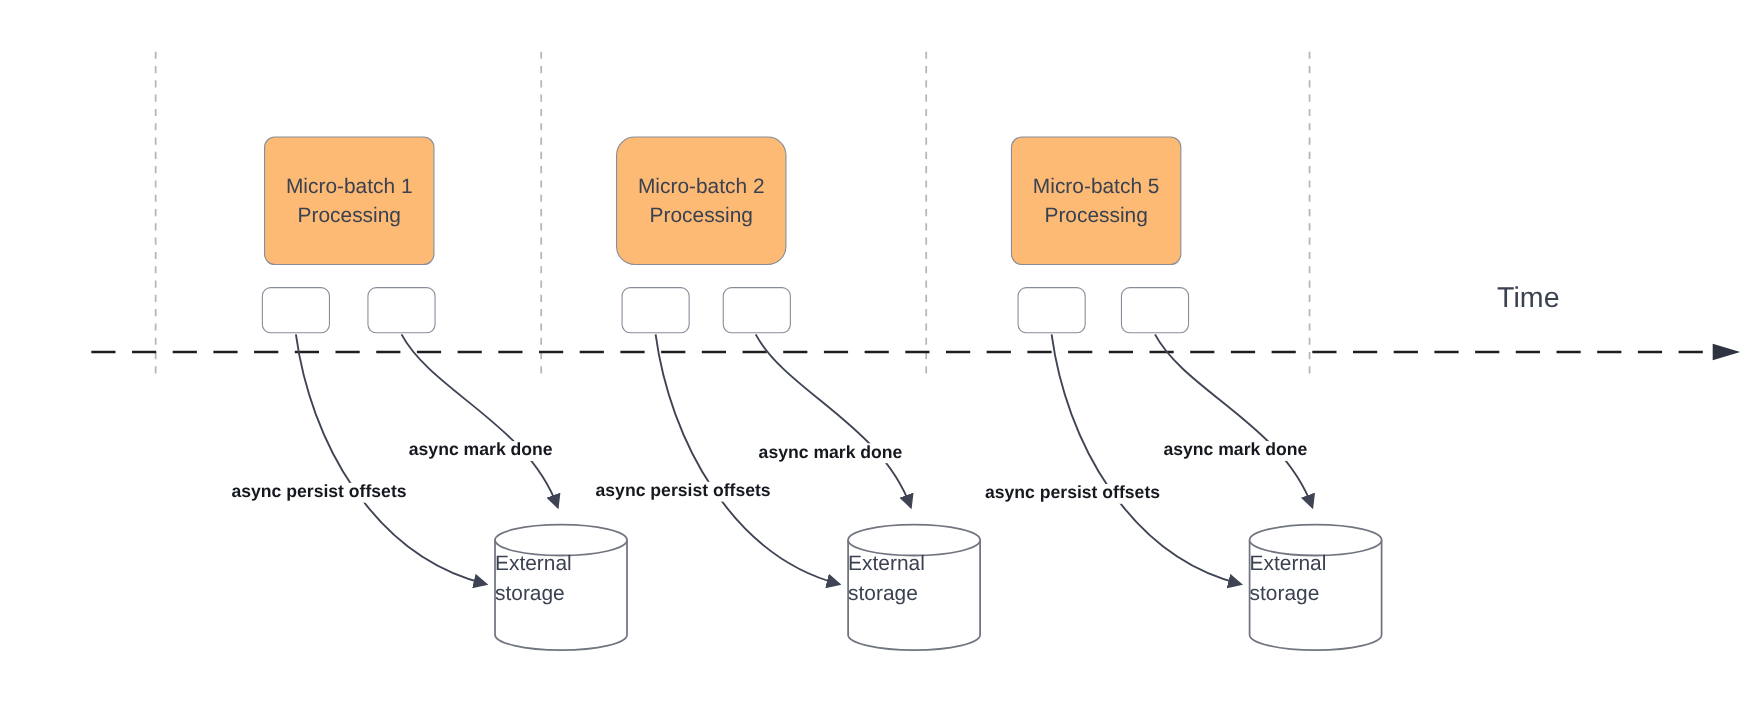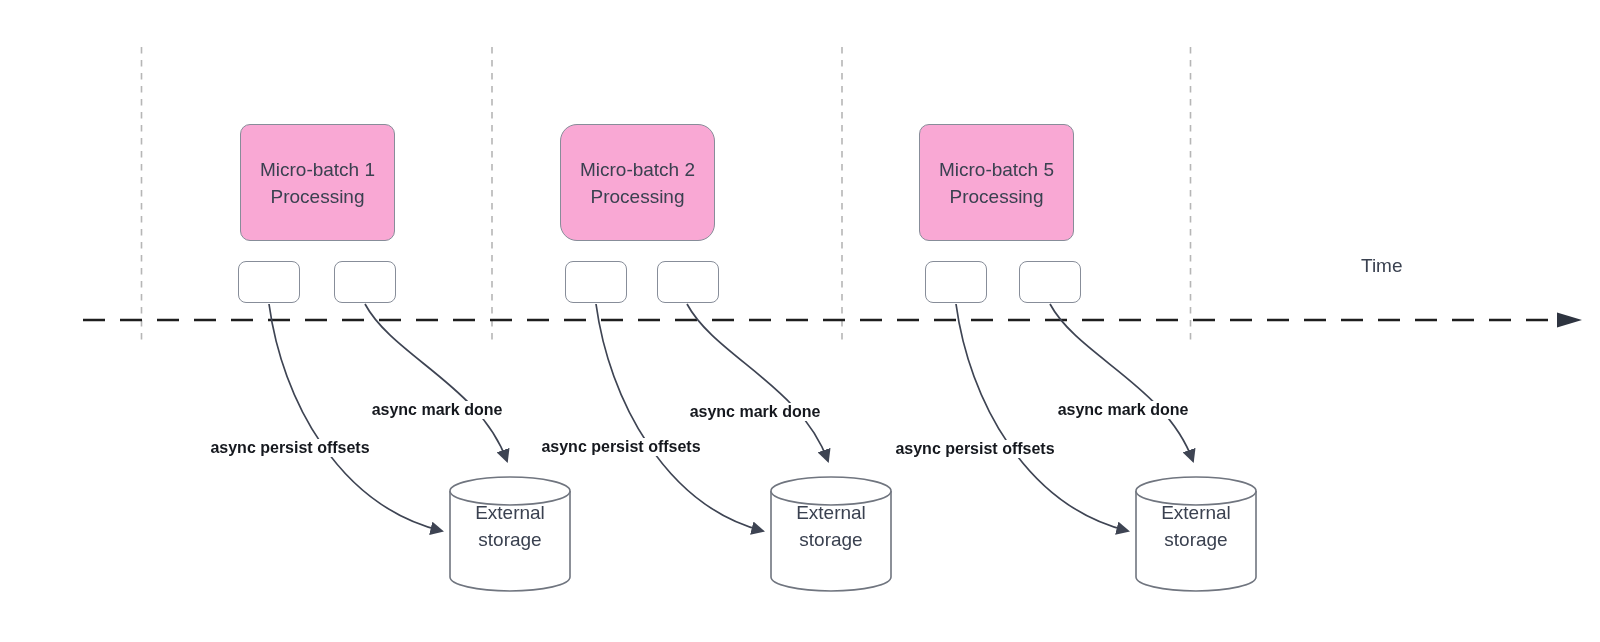--- a/index.html
+++ b/index.html
@@ -20,21 +20,21 @@
     left: 0;
     top: 0;
     width: 1600px;
     height: 642px;
   }
   .main-box {
     position: absolute;
     width: 155px;
     height: 117px;
     top: 124px;
-    background: #f9a8d4;
+    background: #fdba74;
     border: 1.6px solid #878d99;
     border-radius: 10px;
     display: flex;
     flex-direction: column;
     align-items: center;
     justify-content: center;
     font-size: 19px;
     line-height: 27px;
     color: #3a4150;
     text-align: center;
@@ -59,30 +59,30 @@
     font-weight: bold;
     color: #15181e;
     white-space: nowrap;
     margin-top: 22px;
   }
   .storage-label {
     position: absolute;
     width: 120px;
     top: 499px;
     transform: translateX(-50%);
-    text-align: center;
+    text-align: left;
     font-size: 19px;
     line-height: 27px;
     color: #3a4150;
   }
   .time-label {
     position: absolute;
     left: 1361px;
     top: 255px;
-    font-size: 19px;
+    font-size: 26px;
     color: #3a4150;
     white-space: nowrap;
   }
 </style>
 </head>
 <body>
 
 <div class="canvas">
 
   <svg class="svg-layer" viewBox="0 0 1600 642" xmlns="http://www.w3.org/2000/svg">

